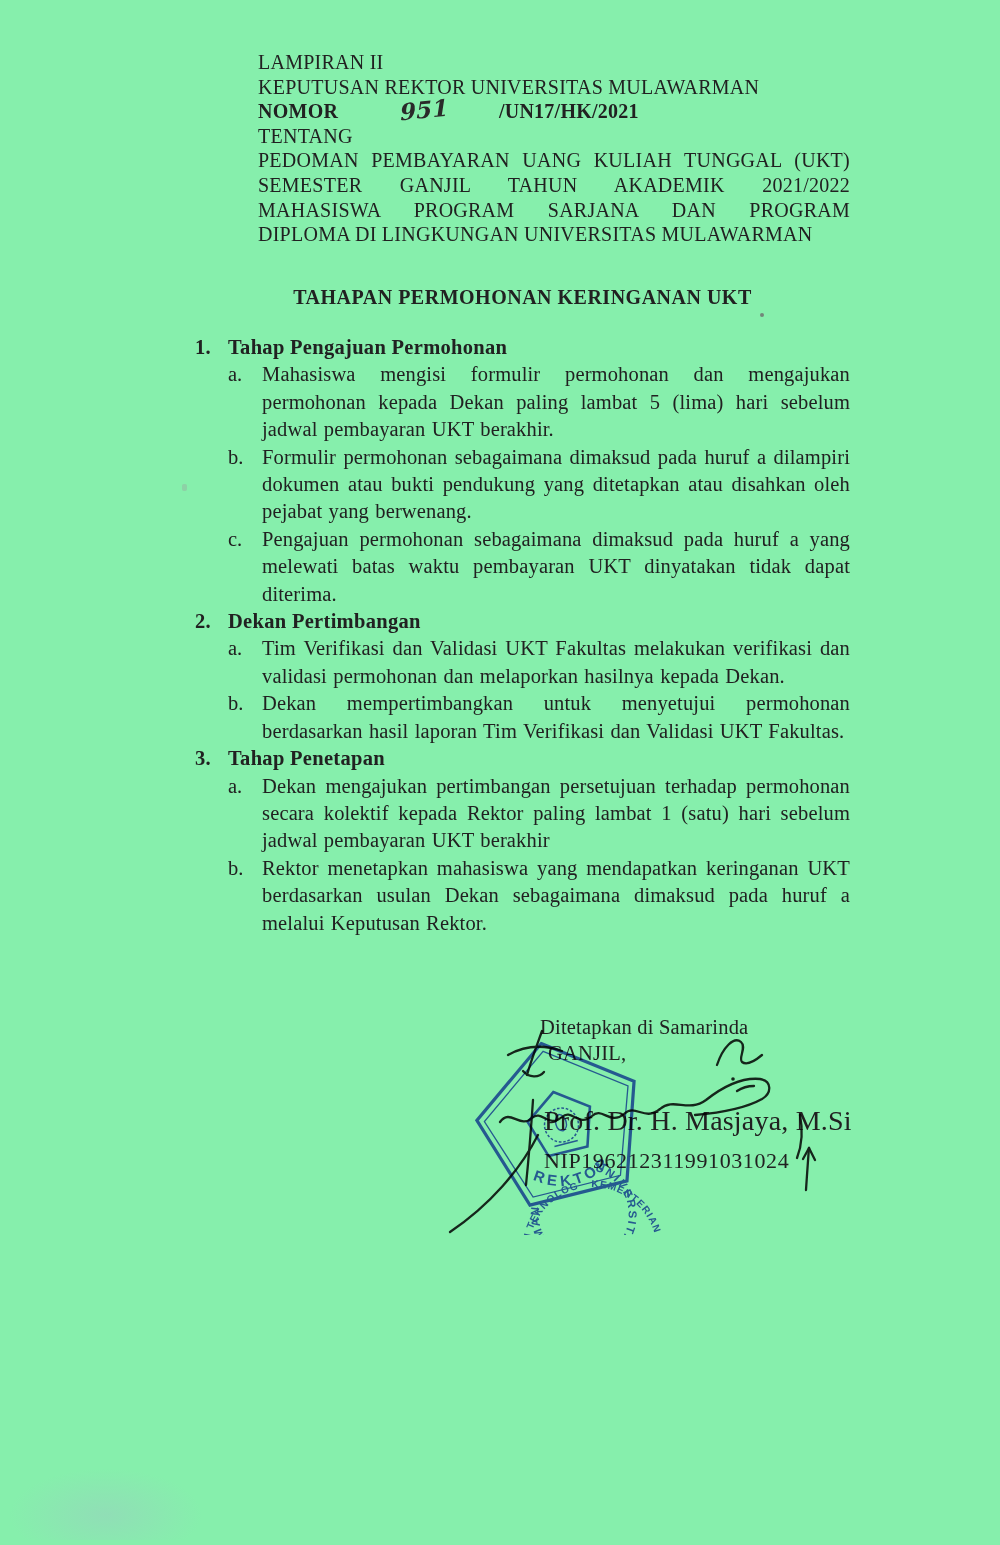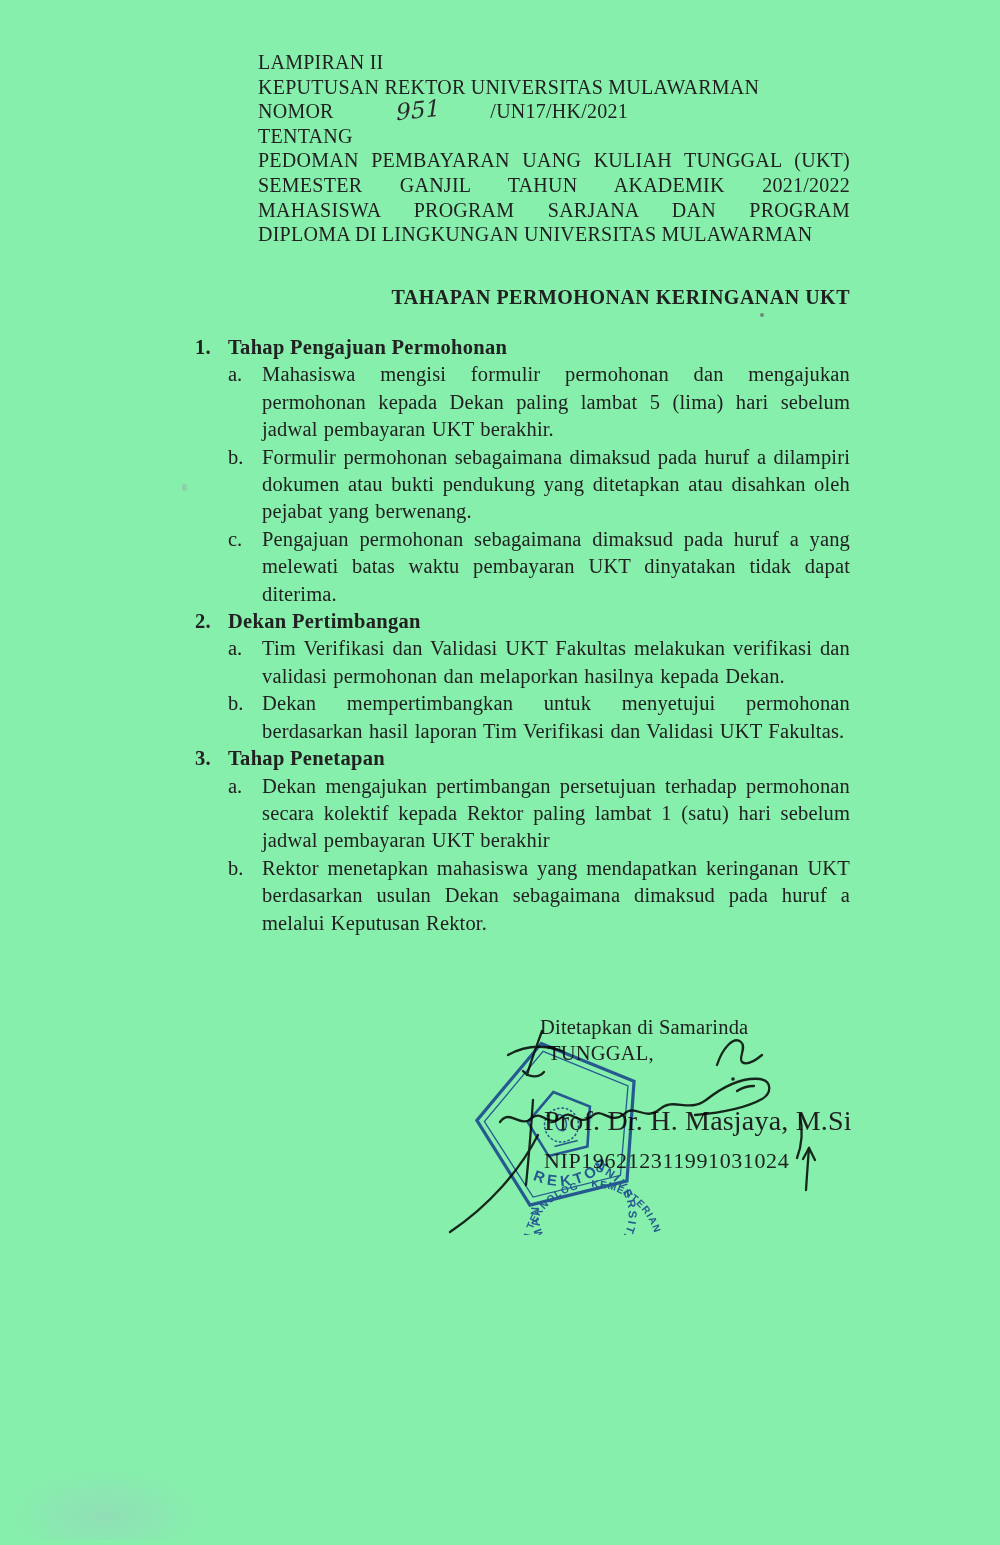--- a/index.html
+++ b/index.html
@@ -5,26 +5,26 @@
   html,body{margin:0;padding:0;background:#e8e8e8;}
   .page{
     position:relative;width:1000px;height:1545px;margin:0 auto;
     background:#86efac;color:#212121;overflow:hidden;
     font-family:"Liberation Serif","DejaVu Serif",serif;
   }
   
   .header{position:absolute;left:258px;top:50px;width:592px;
           font-size:20px;line-height:24.6px;letter-spacing:.25px;}
   .header .just{text-align:justify;text-align-last:justify;}
-  .nomor{display:flex;align-items:baseline;}
+  .nomor{display:flex;align-items:baseline;font-weight:bold;}
   .hand{font-style:italic;font-size:23px;line-height:20px;
         font-family:"DejaVu Serif",serif;display:inline-block;
         transform:rotate(-6deg) skewX(-4deg);margin:0 50px 0 62px;color:#2a2a2a;}
   
-  .doc-title{position:absolute;left:195px;top:286px;width:655px;text-align:right;
+  .doc-title{position:absolute;left:195px;top:286px;width:655px;text-align:center;
              font-weight:bold;font-size:20px;letter-spacing:.5px;}
   
   .list{position:absolute;left:195px;top:334px;width:655px;
         font-size:20.5px;line-height:27.4px;}
   .sec-head{display:flex;font-weight:bold;letter-spacing:.3px;}
   .sec-num{width:33px;flex:none;}
   .items{margin-left:33px;}
   .item{display:flex;}
   .item-letter{width:34px;flex:none;}
   .item-text{flex:1;text-align:justify;letter-spacing:.15px;word-spacing:1px;
@@ -114,21 +114,21 @@
       </div>
       <div class="item">
         <span class="item-letter">b.</span>
         <div class="item-text">Rektor menetapkan mahasiswa yang mendapatkan keringanan UKT berdasarkan usulan Dekan sebagaimana dimaksud pada huruf a melalui Keputusan Rektor.</div>
       </div>
     </div>
   </div>
 
   <div class="sig">
     <span class="sig-place">Ditetapkan di Samarinda</span>
-    <span class="sig-role">TUNGGAL,</span>
+    <span class="sig-role">GANJIL,</span>
     <span class="sig-name">Prof. Dr. H. Masjaya, M.Si</span>
     <span class="sig-nip">NIP196212311991031024</span>
   </div>
 
   <svg class="stamp" width="230" height="210" viewBox="0 0 230 210">
     <defs>
       <path id="arcOut" d="M112,166 A64,64 0 1,1 111.95,166"></path>
       <path id="arcIn" d="M112,147 A45,45 0 1,1 111.95,147"></path>
       <path id="arcBot" d="M60,134 A64,64 0 0,0 164,134"></path>
     </defs>

